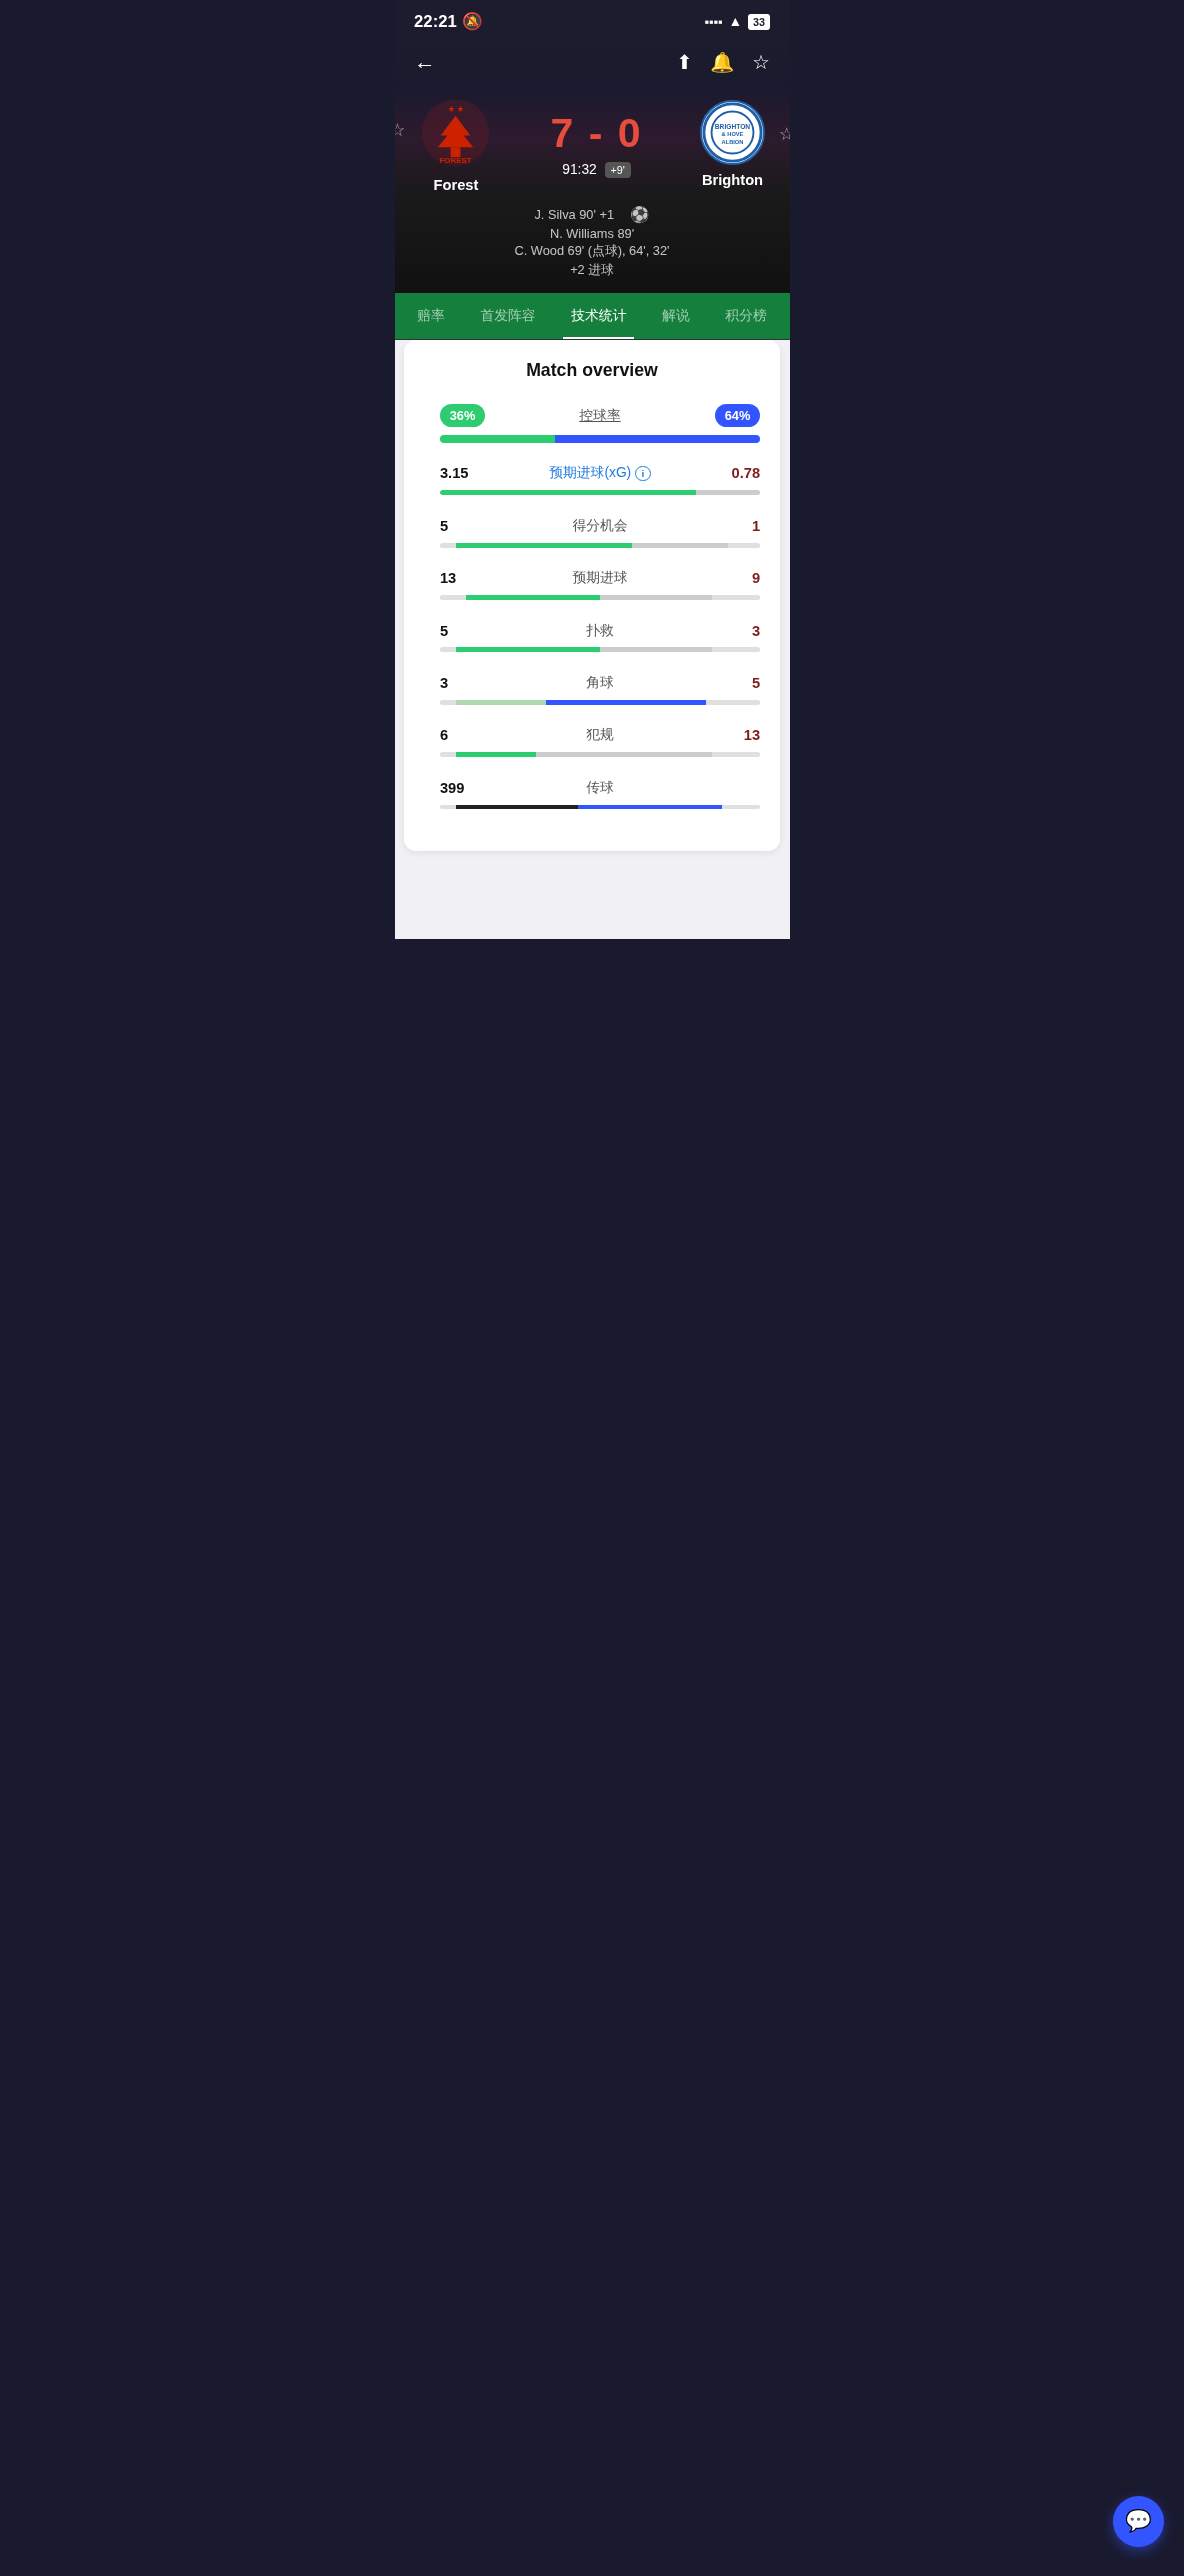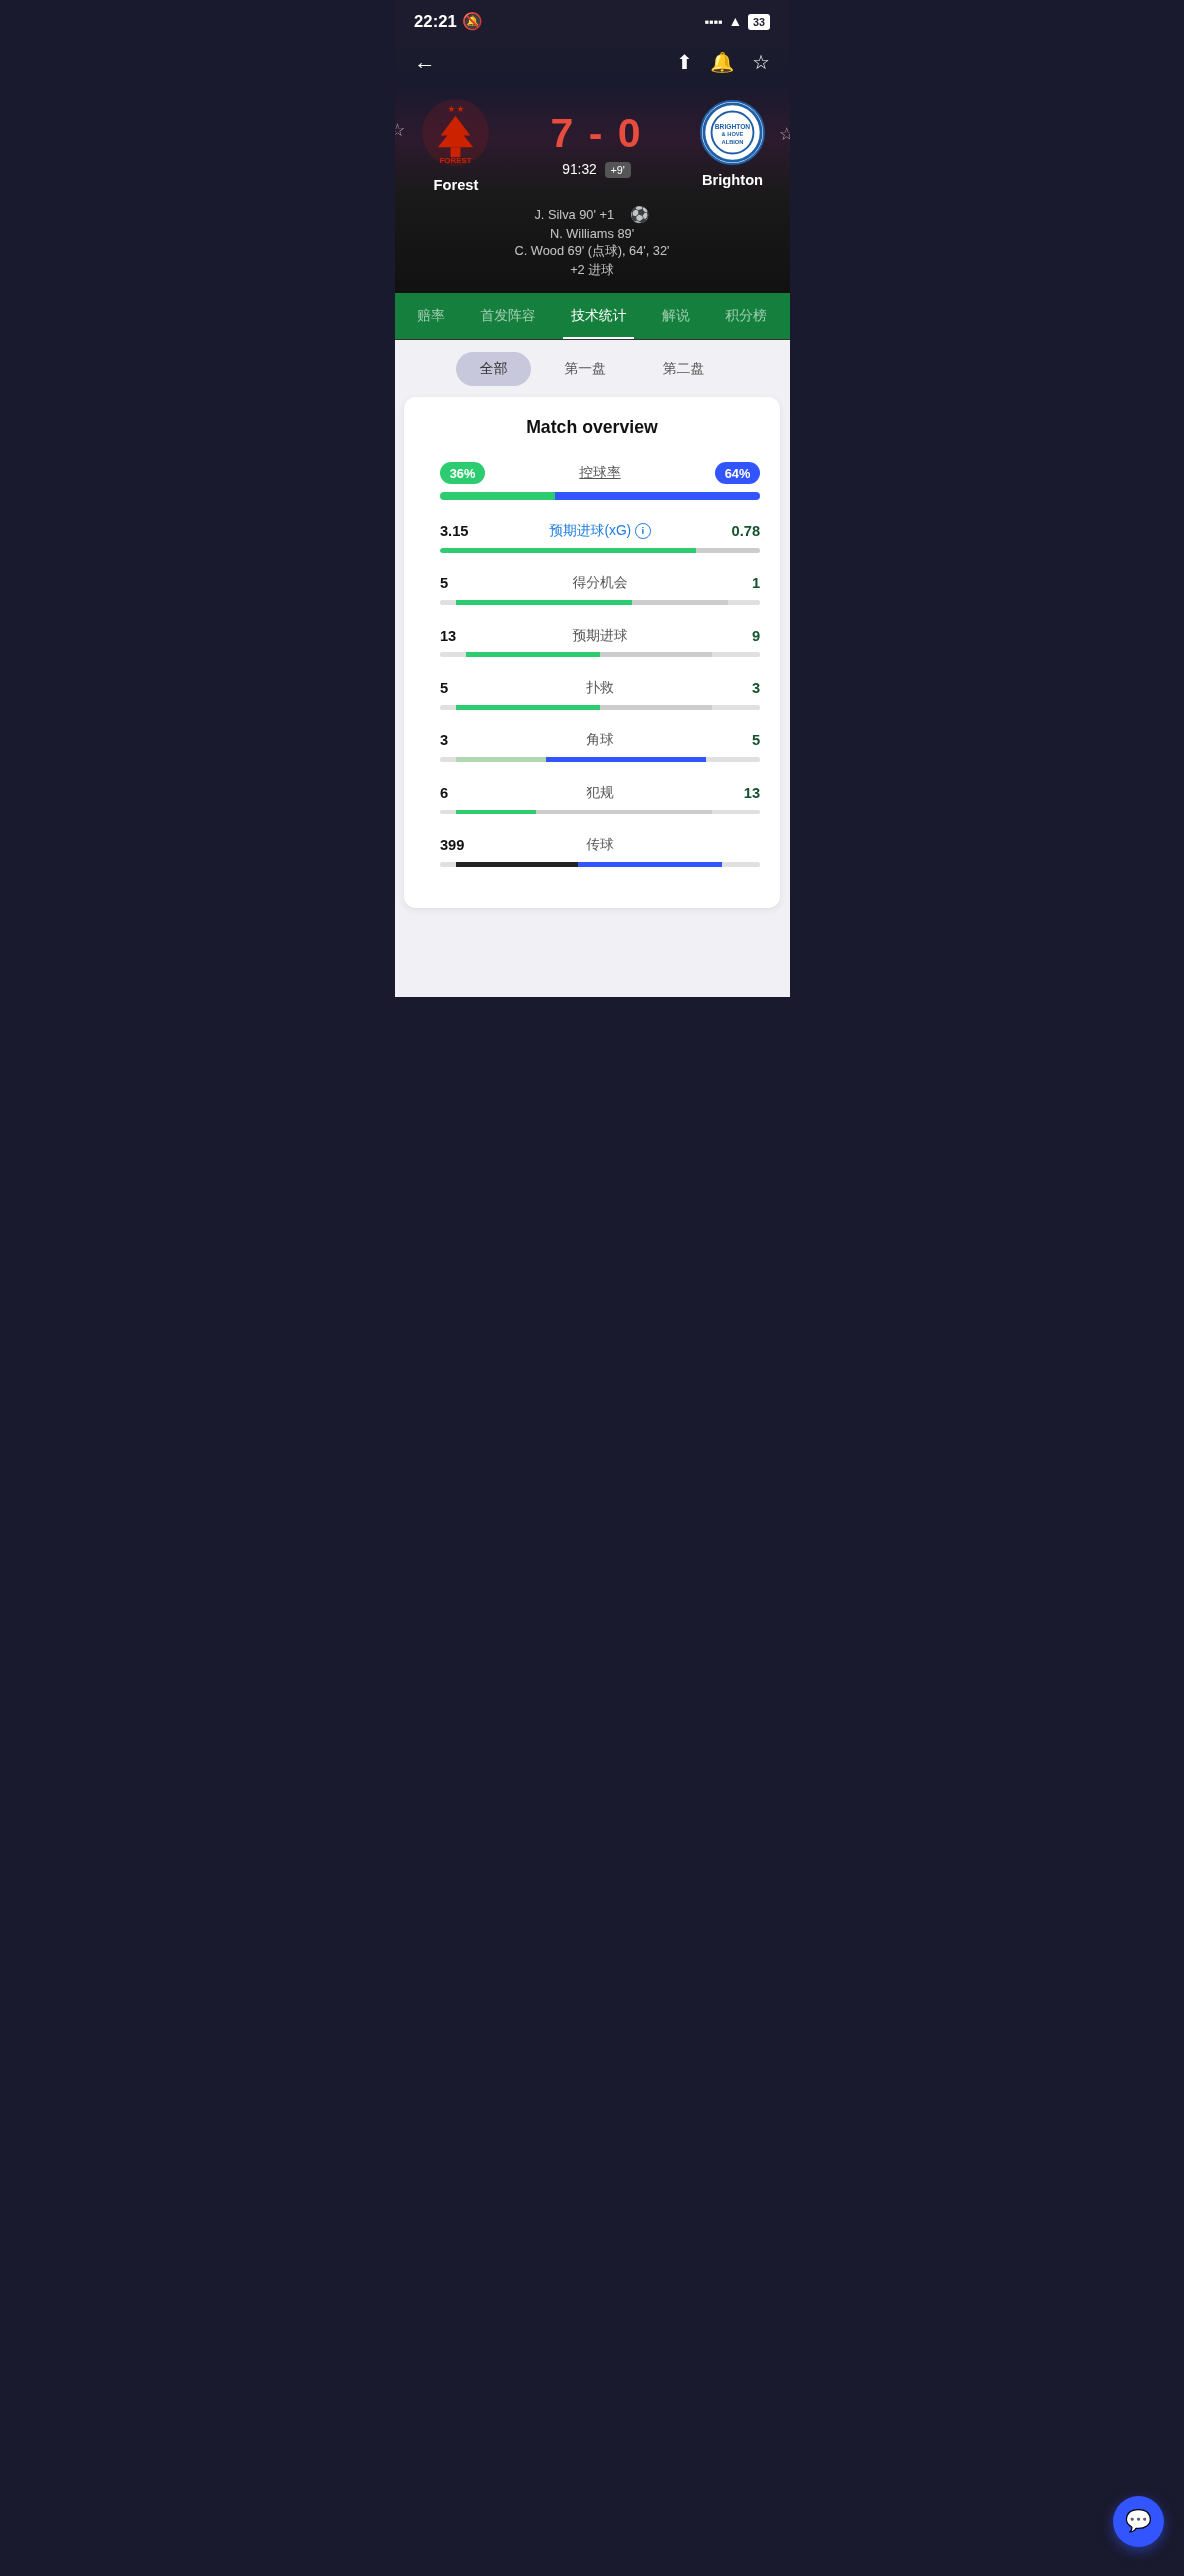--- a/index.html
+++ b/index.html
@@ -270,21 +270,21 @@
       color: #1e7be0;
       display: flex;
       align-items: center;
       justify-content: center;
       gap: 3.9px;
     }
 
     .stat-value-right {
       font-size: 14.7px;
       font-weight: 600;
-      color: #14532d;
+      color: #7f1d1d;
       min-width: 39px;
       text-align: right;
     }
 
     
     .possession-bar {
       display: flex;
       height: 7.9px;
       border-radius: 3.9px;
       overflow: hidden;
@@ -466,25 +466,20 @@
 <div class="tabs-nav">
   <span class="tab-item">赔率</span>
   <span class="tab-item">首发阵容</span>
   <span class="tab-item active">技术统计</span>
   <span class="tab-item">解说</span>
   <span class="tab-item">积分榜</span>
 </div>
 
 <div class="stats-content">
 
-  <div class="period-tabs">
-    <button class="period-btn active">全部</button>
-    <button class="period-btn inactive">第一盘</button>
-    <button class="period-btn inactive">第二盘</button>
-  </div>
 
   <div class="stats-card">
     <div class="stats-title">Match overview</div>
 
     <div class="stat-row">
       <div class="possession-header">
         <span class="poss-badge poss-green">36%</span>
         <span style="font-size:13.8px;color:#555;text-decoration:underline;">控球率</span>
         <span class="poss-badge poss-blue">64%</span>
       </div>

